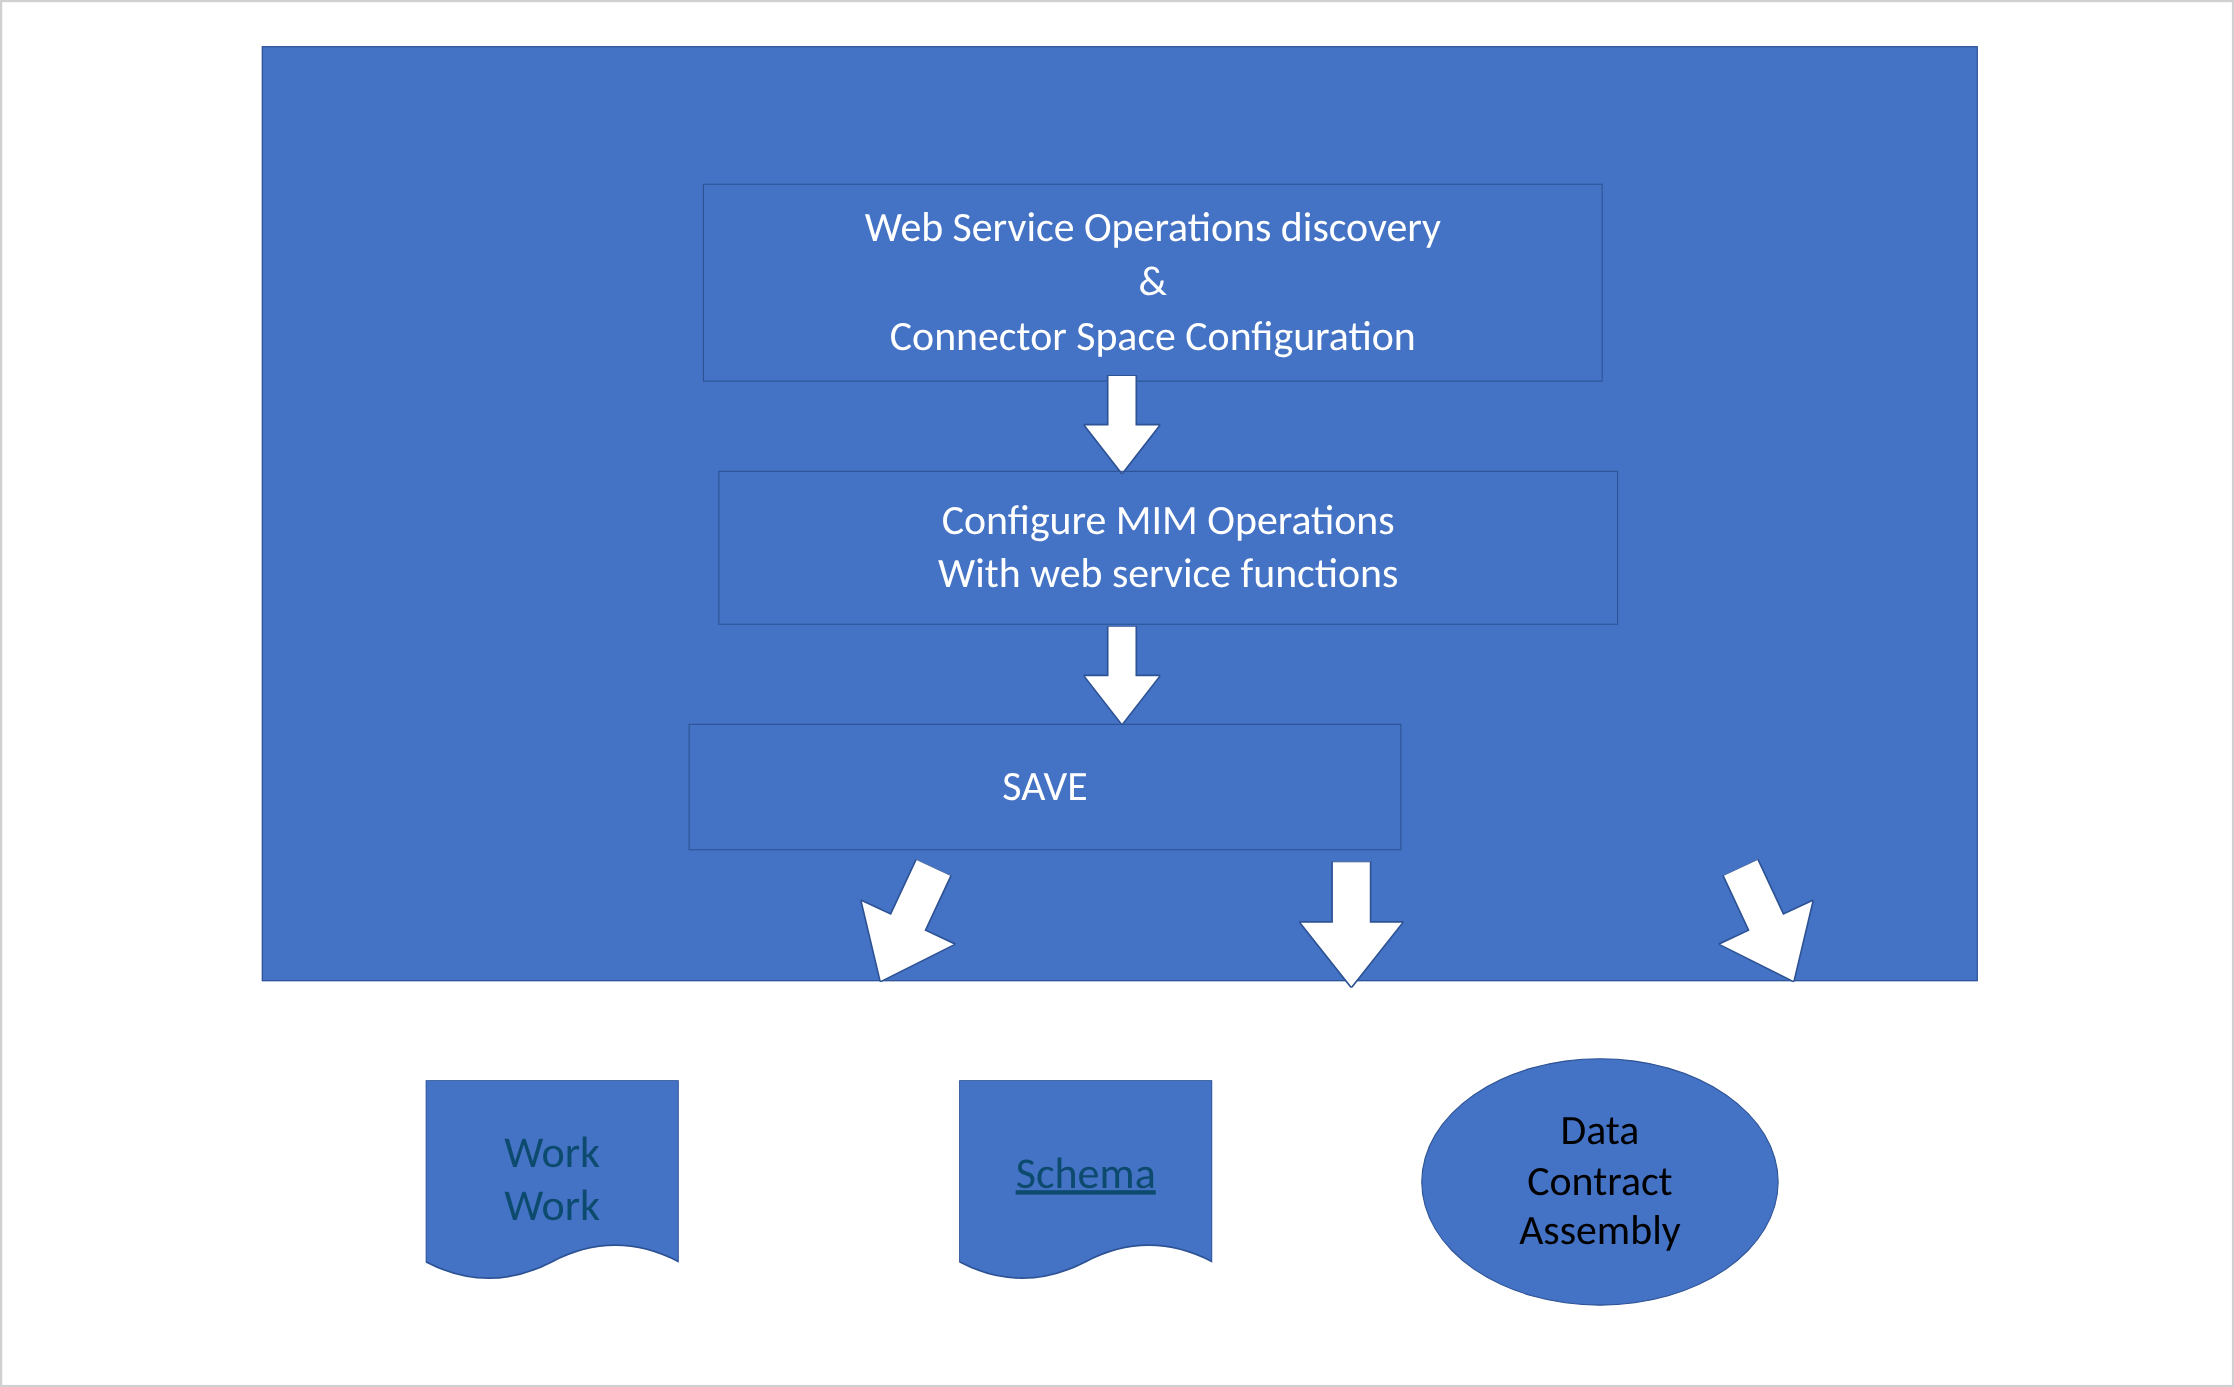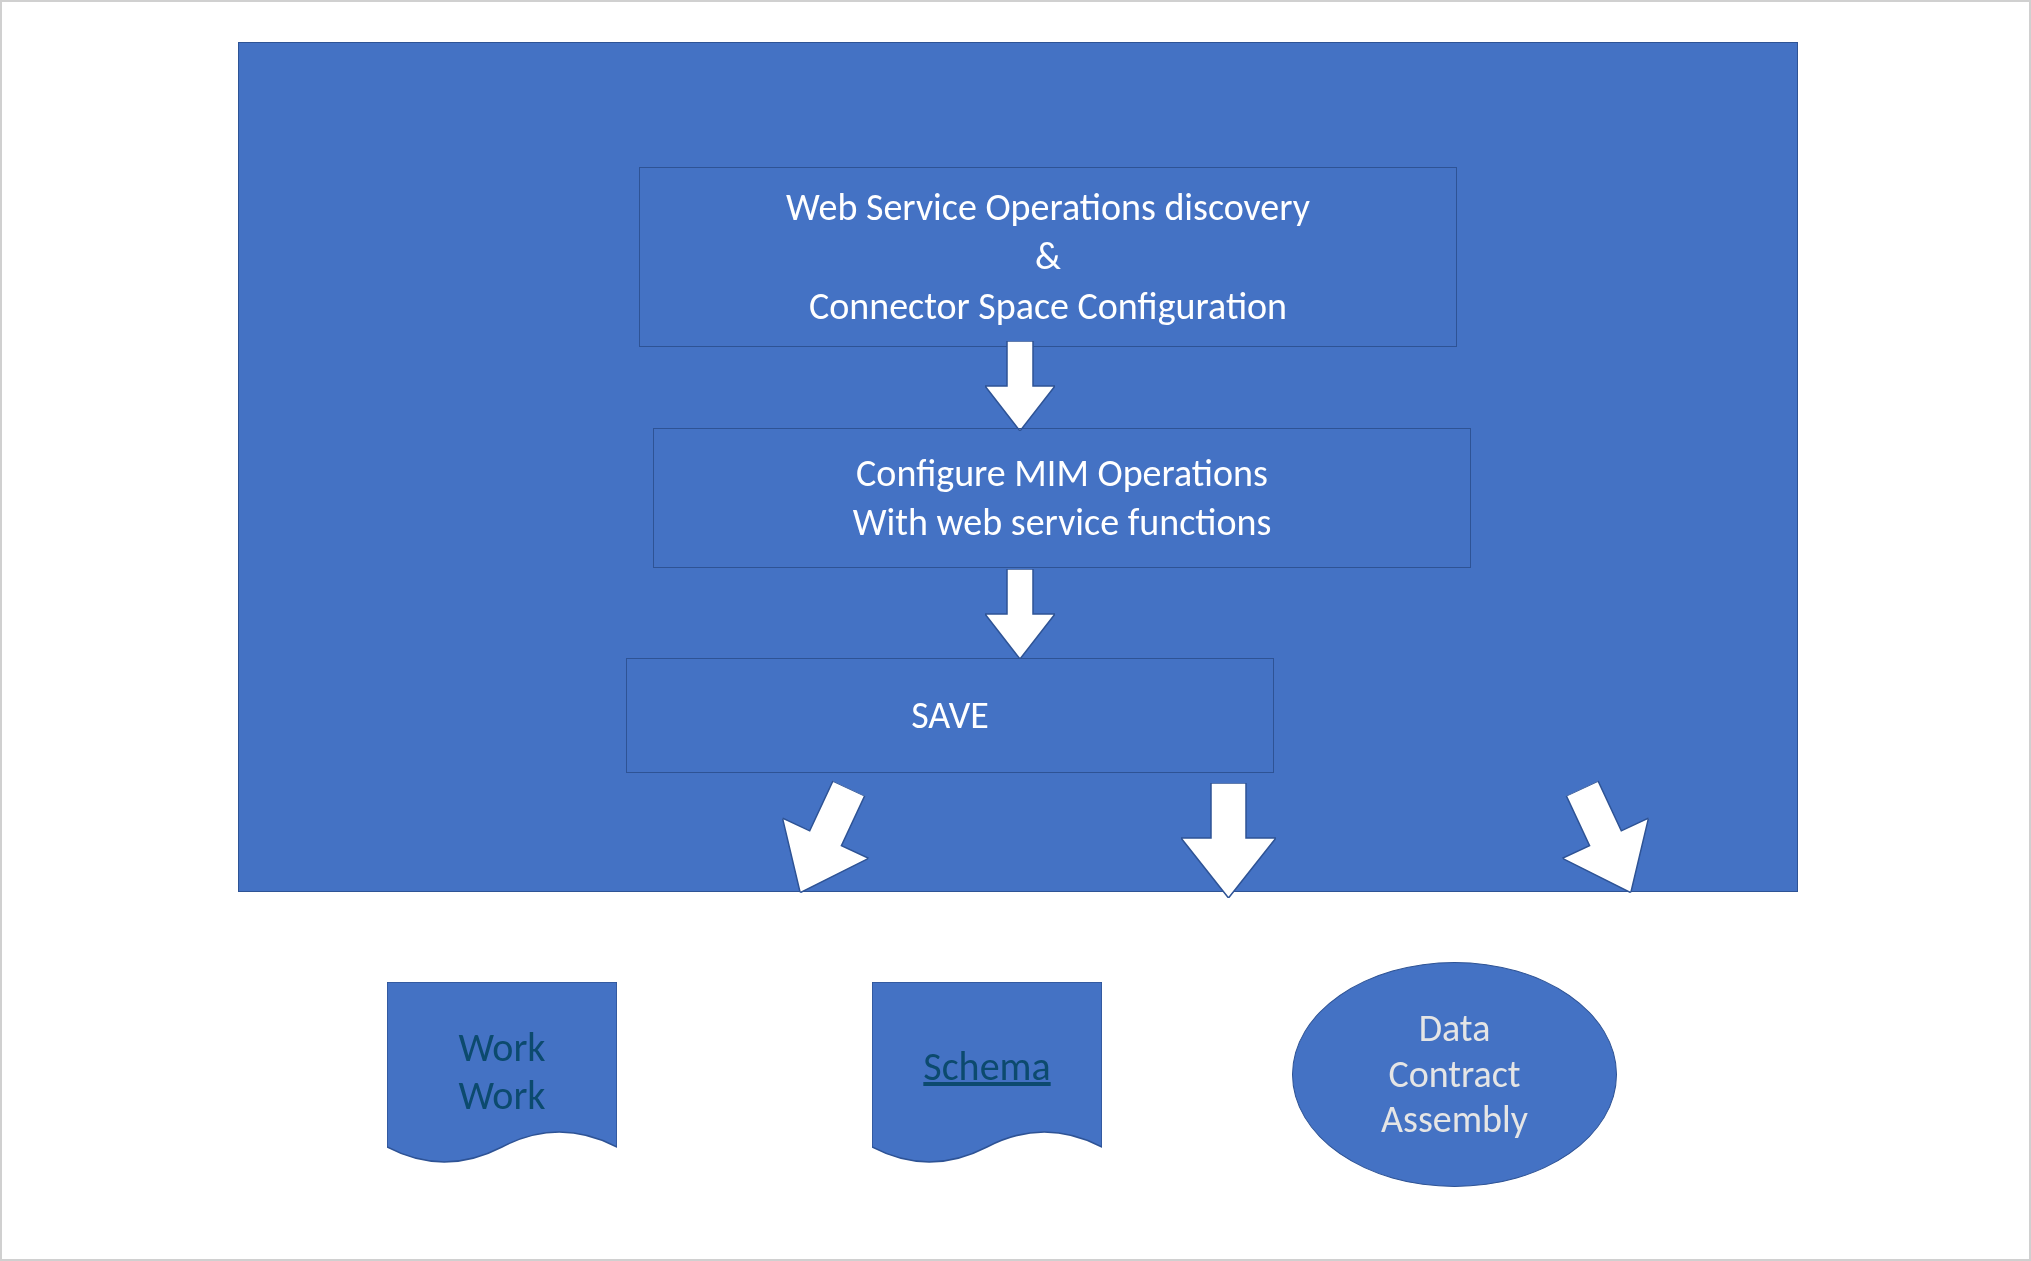--- a/index.html
+++ b/index.html
@@ -112,21 +112,21 @@
       top: 960px;
       width: 325px;
       height: 225px;
       background: #4472c4;
       border: 1px solid #2e5395;
       border-radius: 50%;
       display: flex;
       flex-direction: column;
       justify-content: center;
       align-items: center;
-      color: #e5e5e5;
+      color: #000000;
       font-size: 38px;
       text-align: center;
       line-height: 1.2;
     }
     .label-wrap span { display: block; }
   </style>
 </head>
 <body>
 
 <div class="main-container">

